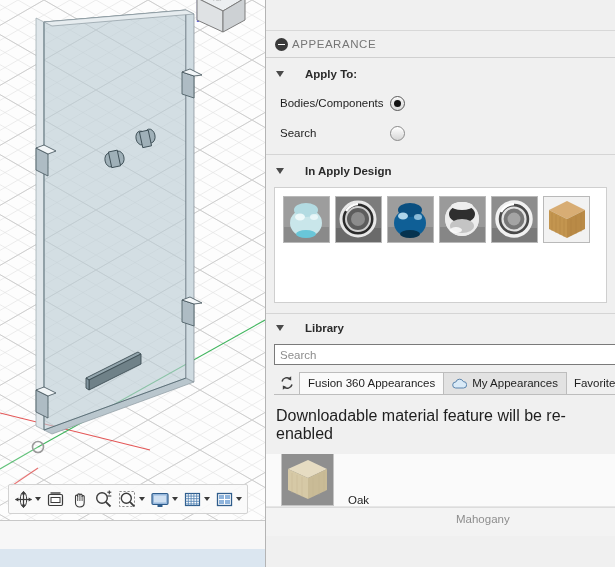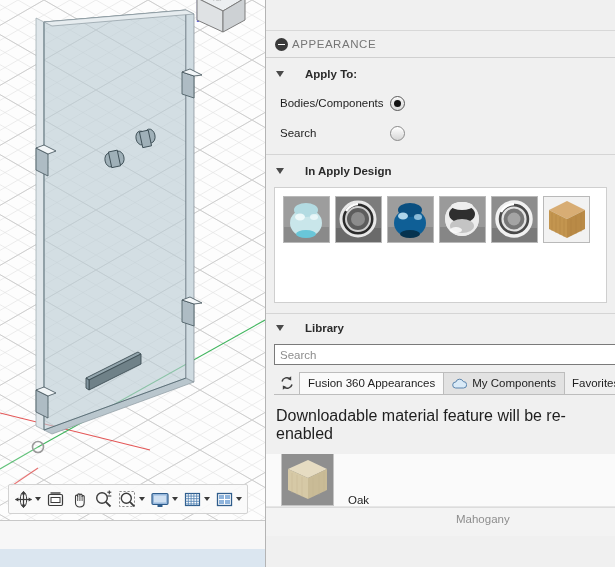--- a/index.html
+++ b/index.html
@@ -482,21 +482,21 @@
       </div>
 
       <div class="tab active">
         <span>Fusion 360 Appearances</span>
       </div>
 
       <div class="tab">
         <svg width="15" height="11" viewBox="0 0 15 11">
           <path d="M3.6,10 a3,3 0 0 1 0.2,-6 a4,4 0 0 1 7.5,-0.4 a2.8,2.8 0 0 1 0.3,6.4 z" fill="#d9eaf7" stroke="#5a84ad" stroke-width="1"></path>
         </svg>
-        <span>My Components</span>
+        <span>My Appearances</span>
       </div>
 
       <div class="tab bare">
         <span>Favorites</span>
       </div>
     </div>
 
     <div class="notice">Downloadable material feature will be re-enabled</div>
 
     <div class="mat-list">

